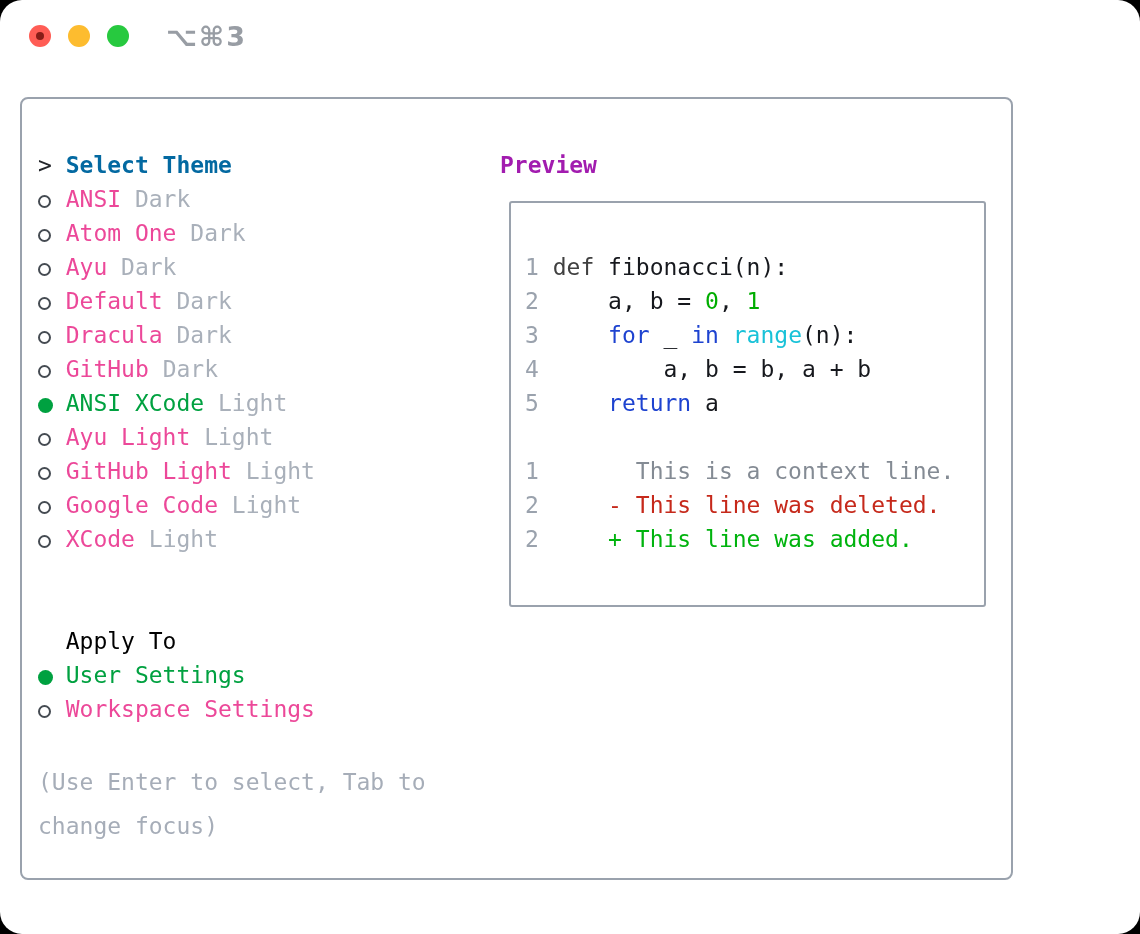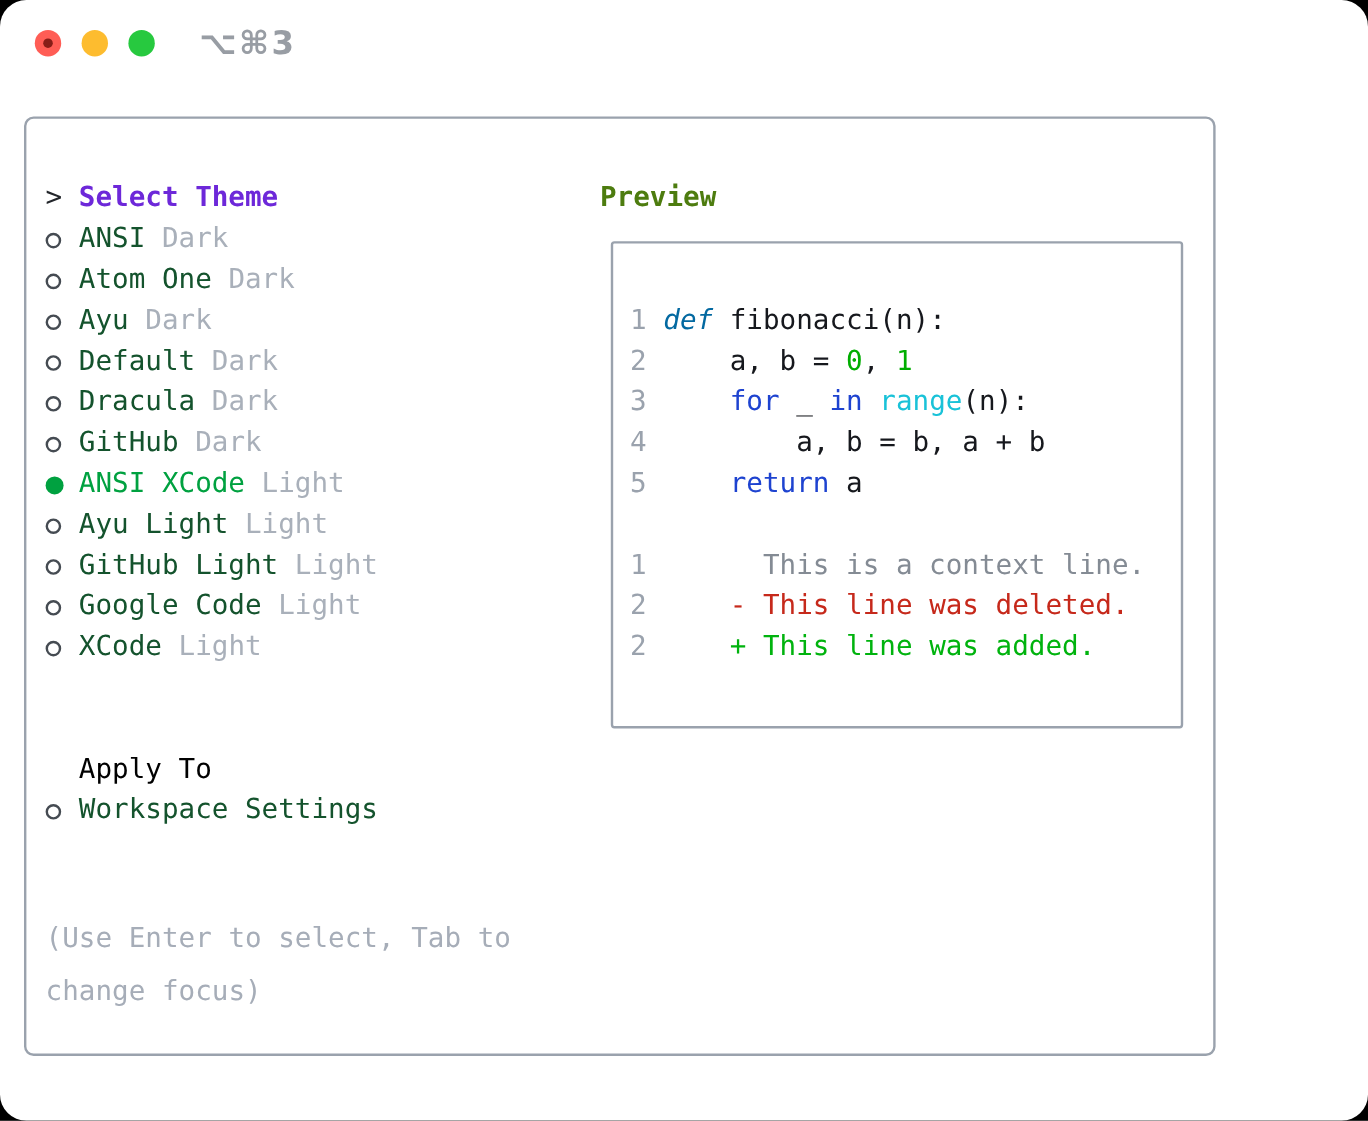--- a/index.html
+++ b/index.html
@@ -19,30 +19,30 @@
   
   .panel{position:absolute;left:20px;top:97px;width:993px;height:783px;box-sizing:border-box;
     border:2px solid #9aa2ad;border-radius:8px;background:#fff;}
   
   .col{font-size:23px;line-height:34px;color:#373d44;}
   .row{height:34px;white-space:pre;}
   .mk{display:inline-block;width:2ch;}
   .ring{display:inline-block;width:13px;height:13px;box-sizing:border-box;border:2px solid #454b52;border-radius:50%;transform:translateY(1px);}
   .fill{display:inline-block;width:15px;height:15px;background:#00a140;border-radius:50%;transform:translateY(2px);}
   .theme-list{position:absolute;left:38px;top:148px;}
-  .title-row .ttl{font-weight:bold;color:#6d28d9;}
+  .title-row .ttl{font-weight:bold;color:#0369a1;}
   .title-row .pfx{color:#23262b;}
-  .nm{color:#14532d;}
+  .nm{color:#ec4899;}
   .nm.sel{color:#00a140;}
   .tag{color:#a9b0ba;padding-left:1ch;}
   .apply-block{position:absolute;left:38px;top:624px;}
   .apply-title{color:#000;padding-left:2ch;height:34px;}
   .hint{position:absolute;left:38px;top:760px;width:420px;font-size:23px;line-height:44px;color:#a6adb8;}
   
-  .preview-title{position:absolute;left:500px;top:148px;height:34px;line-height:34px;font-size:23px;font-weight:bold;color:#4d7c0f;}
+  .preview-title{position:absolute;left:500px;top:148px;height:34px;line-height:34px;font-size:23px;font-weight:bold;color:#a21caf;}
   .pbox{position:absolute;left:509px;top:201px;width:477px;height:406px;box-sizing:border-box;
     border:2px solid #9aa2ad;border-radius:3px;background:#fff;}
   .code{position:absolute;left:525px;top:250px;font-size:23px;line-height:34px;}
   .cline{height:34px;white-space:pre;}
 </style>
 </head>
 <body>
 
 <div class="window">
 
@@ -66,30 +66,31 @@
       <div class="row"><span class="mk"><i class="fill"></i></span><span class="nm sel">ANSI XCode</span><span class="tag">Light</span></div>
       <div class="row"><span class="mk"><i class="ring"></i></span><span class="nm">Ayu Light</span><span class="tag">Light</span></div>
       <div class="row"><span class="mk"><i class="ring"></i></span><span class="nm">GitHub Light</span><span class="tag">Light</span></div>
       <div class="row"><span class="mk"><i class="ring"></i></span><span class="nm">Google Code</span><span class="tag">Light</span></div>
       <div class="row"><span class="mk"><i class="ring"></i></span><span class="nm">XCode</span><span class="tag">Light</span></div>
     </div>
 
   <div class="apply-block col">
     <div class="apply-title row">Apply To</div>
     <div>
+        <div class="row"><span class="mk"><i class="fill"></i></span><span class="nm sel">User Settings</span></div>
         <div class="row"><span class="mk"><i class="ring"></i></span><span class="nm">Workspace Settings</span></div>
       </div>
   </div>
 
   <div class="hint">(Use Enter to select, Tab to change focus)</div>
 
   <div class="preview-title">Preview</div>
   <div class="pbox"></div>
   <div class="code">
-      <div class="cline"><span style="color: rgb(154, 162, 173);">1</span><span style="color: rgb(22, 24, 29);"> </span><span style="color: #0369a1; font-style: italic;">def</span><span style="color: rgb(22, 24, 29);"> fibonacci(n):</span></div>
+      <div class="cline"><span style="color: rgb(154, 162, 173);">1</span><span style="color: rgb(22, 24, 29);"> </span><span style="color: #404040;">def</span><span style="color: rgb(22, 24, 29);"> fibonacci(n):</span></div>
       <div class="cline"><span style="color: rgb(154, 162, 173);">2</span><span style="color: rgb(22, 24, 29);">     </span><span style="color: rgb(22, 24, 29);">a, b = </span><span style="color: rgb(0, 173, 0);">0</span><span style="color: rgb(22, 24, 29);">, </span><span style="color: rgb(0, 173, 0);">1</span></div>
       <div class="cline"><span style="color: rgb(154, 162, 173);">3</span><span style="color: rgb(22, 24, 29);">     </span><span style="color: rgb(30, 67, 208);">for</span><span style="color: rgb(22, 24, 29);"> _ </span><span style="color: rgb(30, 67, 208);">in</span><span style="color: rgb(22, 24, 29);"> </span><span style="color: rgb(25, 194, 216);">range</span><span style="color: rgb(22, 24, 29);">(n):</span></div>
       <div class="cline"><span style="color: rgb(154, 162, 173);">4</span><span style="color: rgb(22, 24, 29);">         </span><span style="color: rgb(22, 24, 29);">a, b = b, a + b</span></div>
       <div class="cline"><span style="color: rgb(154, 162, 173);">5</span><span style="color: rgb(22, 24, 29);">     </span><span style="color: rgb(30, 67, 208);">return</span><span style="color: rgb(22, 24, 29);"> a</span></div>
       <div class="cline"></div>
       <div class="cline"><span style="color: rgb(154, 162, 173);">1</span><span style="color: rgb(22, 24, 29);">       </span><span style="color: rgb(132, 139, 148); margin-top: 36px;">This is a context line.</span></div>
       <div class="cline"><span style="color: rgb(154, 162, 173);">2</span><span style="color: rgb(22, 24, 29);">     </span><span style="color: rgb(198, 41, 27);">- This line was deleted.</span></div>
       <div class="cline"><span style="color: rgb(154, 162, 173);">2</span><span style="color: rgb(22, 24, 29);">     </span><span style="color: rgb(0, 179, 14);">+ This line was added.</span></div>
     </div>
 

